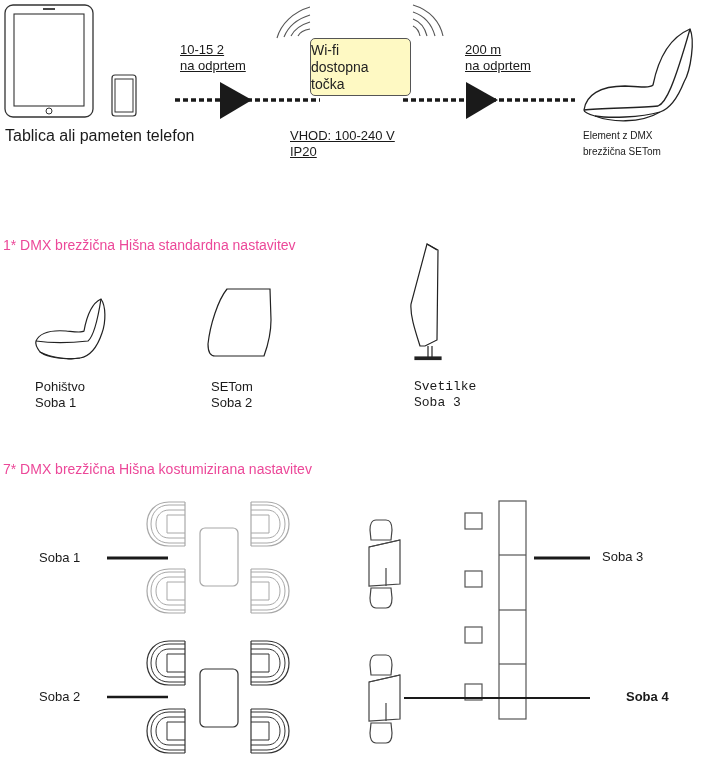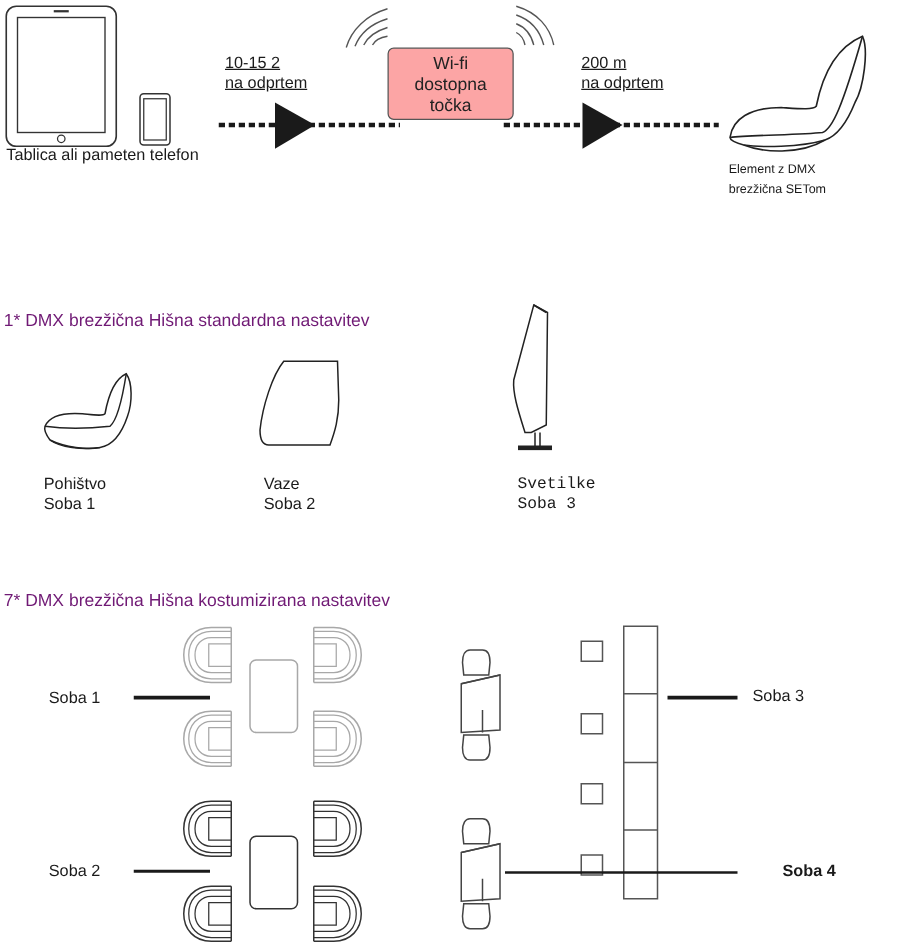--- a/index.html
+++ b/index.html
@@ -1,24 +1,24 @@
 <!DOCTYPE html>
 <html><head>
   <meta charset="utf-8">
   <style>
     html, body { margin:0; padding:0; background:#ffffff; }
     body { width:720px; height:760px; position:relative; overflow:hidden;
            font-family:"Liberation Sans", sans-serif; color:#1a1a1a; }
     .txt { position:absolute; font-size:13px; line-height:16px; white-space:nowrap; }
     .center { text-align:left;text-decoration:underline; }
-    .heading { position:absolute; font-size:14px; line-height:18px; white-space:nowrap; color:#701a75;margin-top:11px; }
+    .heading { position:absolute; font-size:14px; line-height:18px; white-space:nowrap; color:#ec4899; }
     svg.art { position:absolute; left:0; top:0; }
     .wifi-box { position:absolute; left:310px; top:38px; width:99px; height:56px;
-                border:1px solid #555; border-radius:5px; background:#fca5a5;
-                display:flex; flex-direction:column; align-items:center; justify-content:center;
+                border:1px solid #555; border-radius:5px; background:#fef9c3;
+                display:flex; flex-direction:column; justify-content:center;
                 font-size:14px; line-height:17px; color:#222; }
   </style>
 </head>
 <body>
 
 <svg class="art" width="720" height="760" viewBox="0 0 720 760">
   <defs>
 
     <g id="chairTop">
       <path d="M38,0 H22 C8,0 0,10 0,22 C0,34 8,44 22,44 H38" fill="none" stroke="currentColor" stroke-width="1.2"></path>
@@ -131,54 +131,56 @@
     <rect x="499" y="501" width="27" height="218"></rect>
     <line x1="499" y1="555" x2="526" y2="555"></line>
     <line x1="499" y1="610" x2="526" y2="610"></line>
     <line x1="499" y1="664" x2="526" y2="664"></line>
   </g>
 
   <line x1="534" y1="558" x2="590" y2="558" stroke="#1a1a1a" stroke-width="3"></line>
   <line x1="404" y1="698" x2="590" y2="698" stroke="#1a1a1a" stroke-width="2"></line>
 </svg>
 
-<div class="txt" style="left:5px; top:116px; font-size:13px;">Tablica ali pameten telefon</div>
+<div class="txt" style="left:5px; top:128px; font-size:16px;">Tablica ali pameten telefon</div>
 
 <div class="txt center" style="left:180px; top:42px; width:96px;">
   <div>10-15 2</div>
   <div>na odprtem</div>
 </div>
 
 <div class="wifi-box">
   <div>Wi-fi</div>
   <div>dostopna</div>
   <div>točka</div>
 </div>
 
 <div class="txt center" style="left:290px; top:128px; width:140px;">
+  <div>VHOD: 100-240 V</div>
+  <div>IP20</div>
 </div>
 
 <div class="txt center" style="left:465px; top:42px; width:90px;">
   <div>200 m</div>
   <div>na odprtem</div>
 </div>
 
 <div class="txt" style="left:583px; top:128px; font-size:10px;">
   <div>Element z DMX</div>
   <div>brezžična SETom</div>
 </div>
 
 <div class="heading" style="left:3px; top:236px;">1* DMX brezžična Hišna standardna nastavitev</div>
 
 <div class="txt" style="left:35px; top:379px;">
   <div>Pohištvo</div>
   <div>Soba 1</div>
 </div>
 <div class="txt" style="left:211px; top:379px;">
-  <div>Vaze</div>
+  <div>SETom</div>
   <div>Soba 2</div>
 </div>
 <div class="txt" style="left:414px; top:379px;font-family:Liberation Mono, monospace;">
   <div>Svetilke</div>
   <div>Soba 3</div>
 </div>
 
 <div class="heading" style="left:3px; top:460px;">7* DMX brezžična Hišna kostumizirana nastavitev</div>
 
 <div class="txt" style="left:39px; top:550px;">Soba 1</div>

